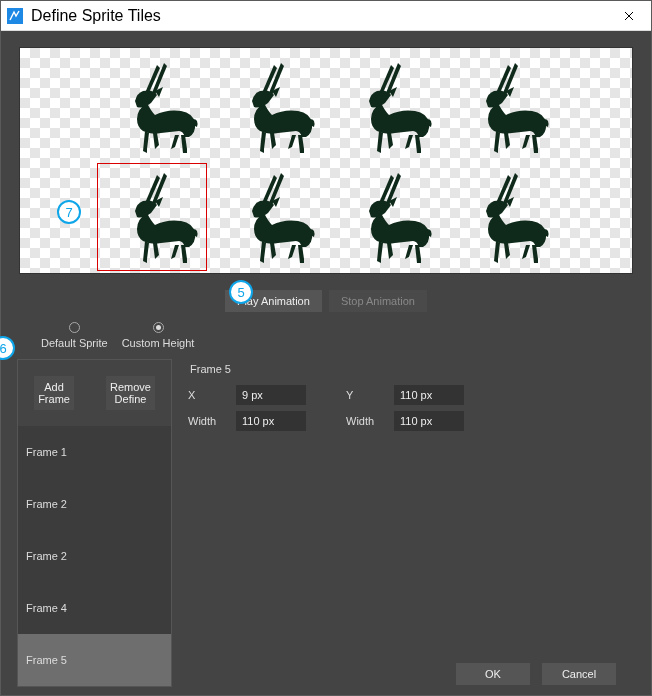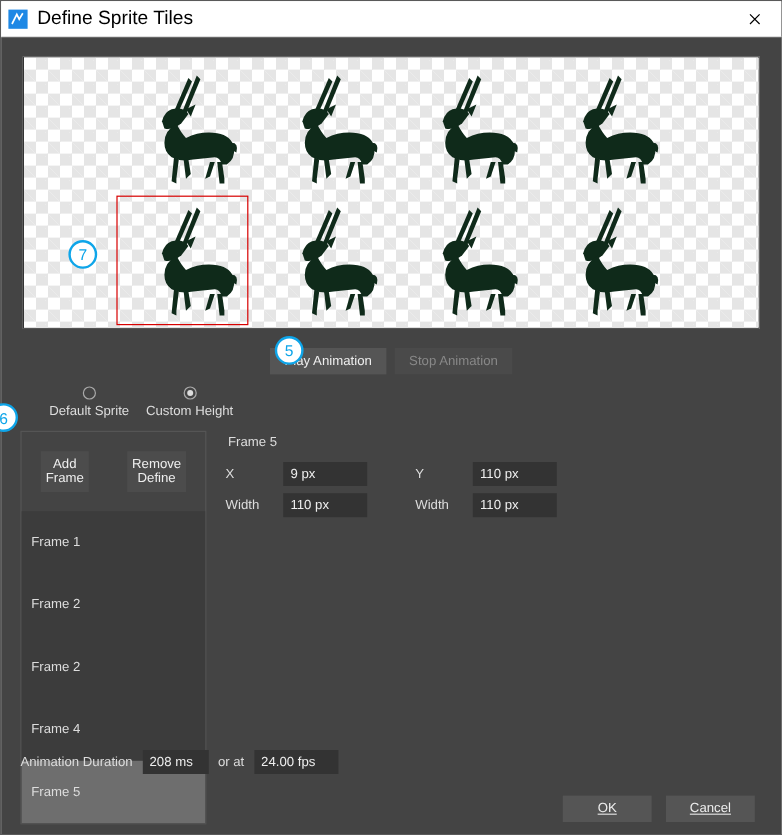--- a/index.html
+++ b/index.html
@@ -43,21 +43,21 @@
   .frame-item { padding:20px 8px; cursor:pointer; }
   .frame-item.sel { background:#6e6e6e; }
   .props { flex:1; }
   .props-title { margin-bottom:10px; margin-top:4px; padding-left:2px; }
   .prop-row { display:flex; align-items:center; margin-bottom:6px; }
   .prop-row .lbl { width:48px; }
   .prop-row .lbl2 { width:48px; margin-left:40px; }
   .inp { background:#333; color:#eee; border:none; padding:4px 6px; width:70px; font-size:11px; }
   .inp.sm { width:55px; }
   .anim-row { position:absolute; left:16px; bottom:50px; display:flex; align-items:center; gap:8px; }
-  .dlg-btns { position:absolute; right:20px; bottom:10px; display:flex; gap:8px;text-decoration:underline; }
+  .dlg-btns { position:absolute; right:33px; bottom:10px; display:flex; gap:8px; }
   .dlg-btns .btn { width:74px; text-align:center; background:#555; }
 </style>
 </head>
 <body>
 
 <div class="window">
   <div class="titlebar">
     <div class="app-icon">
       <svg width="12" height="12" viewBox="0 0 12 12">
           <path d="M1 10 L5 2 L7 6 L10 1" stroke="#fff" stroke-width="1.4" fill="none"></path>
@@ -293,25 +293,19 @@
         </div>
         <div class="prop-row">
           <span class="lbl">Width</span>
           <input class="inp" value="110 px" style="">
           <span class="lbl2">Width</span>
           <input class="inp" value="110 px" style="">
         </div>
       </div>
     </div>
 
-    <div class="anim-row">
-      <span>Animation Duration</span>
-      <input class="inp sm" value="208 ms" style="">
-      <span>or at</span>
-      <input class="inp" value="24.00 fps" style="">
-    </div>
 
     <div class="dlg-btns">
       <button class="btn">OK</button>
       <button class="btn">Cancel</button>
     </div>
   </div>
 </div>
 
 </body></html>

